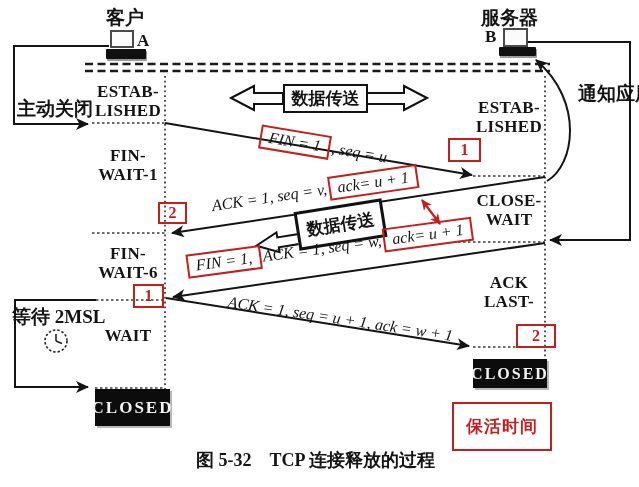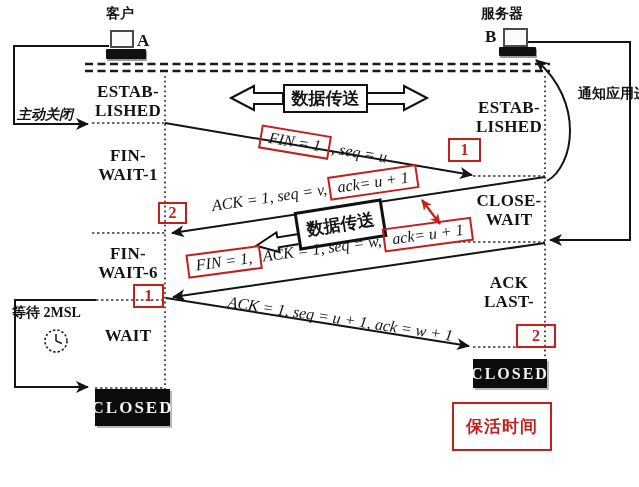--- a/index.html
+++ b/index.html
@@ -1,21 +1,21 @@
 <!DOCTYPE html>
 <html style="--red: #c41f1f; --ink: #141414; --wm: #cbcbcb;"><head>
 <meta charset="utf-8">
 <style>
   :root { --red:#c41f1f; --ink:#141414; --wm:#cbcbcb; }
   html,body { margin:0; padding:0; background:#fff; }
   .canvas { position:relative; width:639px; height:487px; background:#ffffff; overflow:hidden;
             font-family:"Liberation Serif","DejaVu Serif",serif; color:var(--ink); }
   .abs { position:absolute; }
   svg.layer { position:absolute; left:0; top:0; }
-  .cn { font-weight:700; font-size:14px; white-space:nowrap; }
+  .cn { font-weight:700; font-size:19px; white-space:nowrap; }
   .state { font-weight:700; font-size:17px; line-height:19px; text-align:center; letter-spacing:.3px; }
   .state span { display:block; }
   .host { font-weight:600; font-size:17px; }
   .monitor { background:#fbfbfb; border:2px solid #4a4a4a; box-sizing:border-box; }
   .keyboard { background:#101010; border-radius:1px; box-shadow:1px 2px 0 #9a9a9a; }
   .blackbox { background:#0c0c0c; color:#f3f3f3; font-weight:700; letter-spacing:2px;
               display:flex; align-items:center; justify-content:center; box-shadow:2px 2px 0 #b9b9b9; }
   .dtbox { border:2.5px solid #111; background:#fff; font-weight:700; font-size:17px;
            display:flex; align-items:center; justify-content:center; box-sizing:border-box; }
   .msg { font-style:italic; font-size:16px; white-space:nowrap; display:flex; align-items:center;
@@ -122,21 +122,21 @@
   <div class="abs state" style="left:471px;top:191px;width:76px;">
     <span>CLOSE-</span>
     <span>WAIT</span>
   </div>
   <div class="abs state" style="left:471px;top:273px;width:76px;">
     <span>ACK</span>
     <span>LAST-</span>
   </div>
   <div class="abs blackbox" style="left:473px;top:359px;width:74px;height:29px;font-size:16px;">CLOSED</div>
 
-  <div class="abs cn" style="left:17px;top:106px;font-style:italic;">主动关闭</div>
+  <div class="abs cn" style="left:17px;top:96px;">主动关闭</div>
   <div class="abs cn" style="left:12px;top:304px;">等待 2MSL</div>
   <div class="abs cn vtext" style="left:578px;top:84px;">通知应用进程</div>
 
   <div class="abs dtbox" style="left:283px;top:84px;width:85px;height:29px;">数据传送</div>
   <div class="abs dtbox" style="left:296px;top:205px;width:89px;height:39px;border-width:3px;transform:rotate(-9deg);">数据传送</div>
 
   <div class="abs msg" style="left:258px;top:124px;transform:rotate(9.5deg);">
     <span class="hl">FIN = 1</span>
     <span>, seq = u</span>
   </div>
@@ -151,14 +151,15 @@
   </div>
   <div class="abs msg" style="left:228px;top:293px;transform:rotate(8.6deg);">ACK = 1, seq = u + 1, ack = w + 1</div>
 
   <div class="abs badge" style="left:448px;top:138px;width:33px;height:24px;">1</div>
   <div class="abs badge" style="left:158px;top:202px;width:29px;height:22px;">2</div>
   <div class="abs badge" style="left:133px;top:284px;width:31px;height:24px;">1</div>
   <div class="abs badge" style="left:516px;top:324px;width:40px;height:24px;">2</div>
 
   <div class="abs keepalive" style="left:452px;top:402px;width:100px;height:49px;">保活时间</div>
 
+  <div class="abs caption" style="left:196px;top:448px;">图 5-32　TCP 连接释放的过程</div>
 
 </div>
 
 </body></html>

